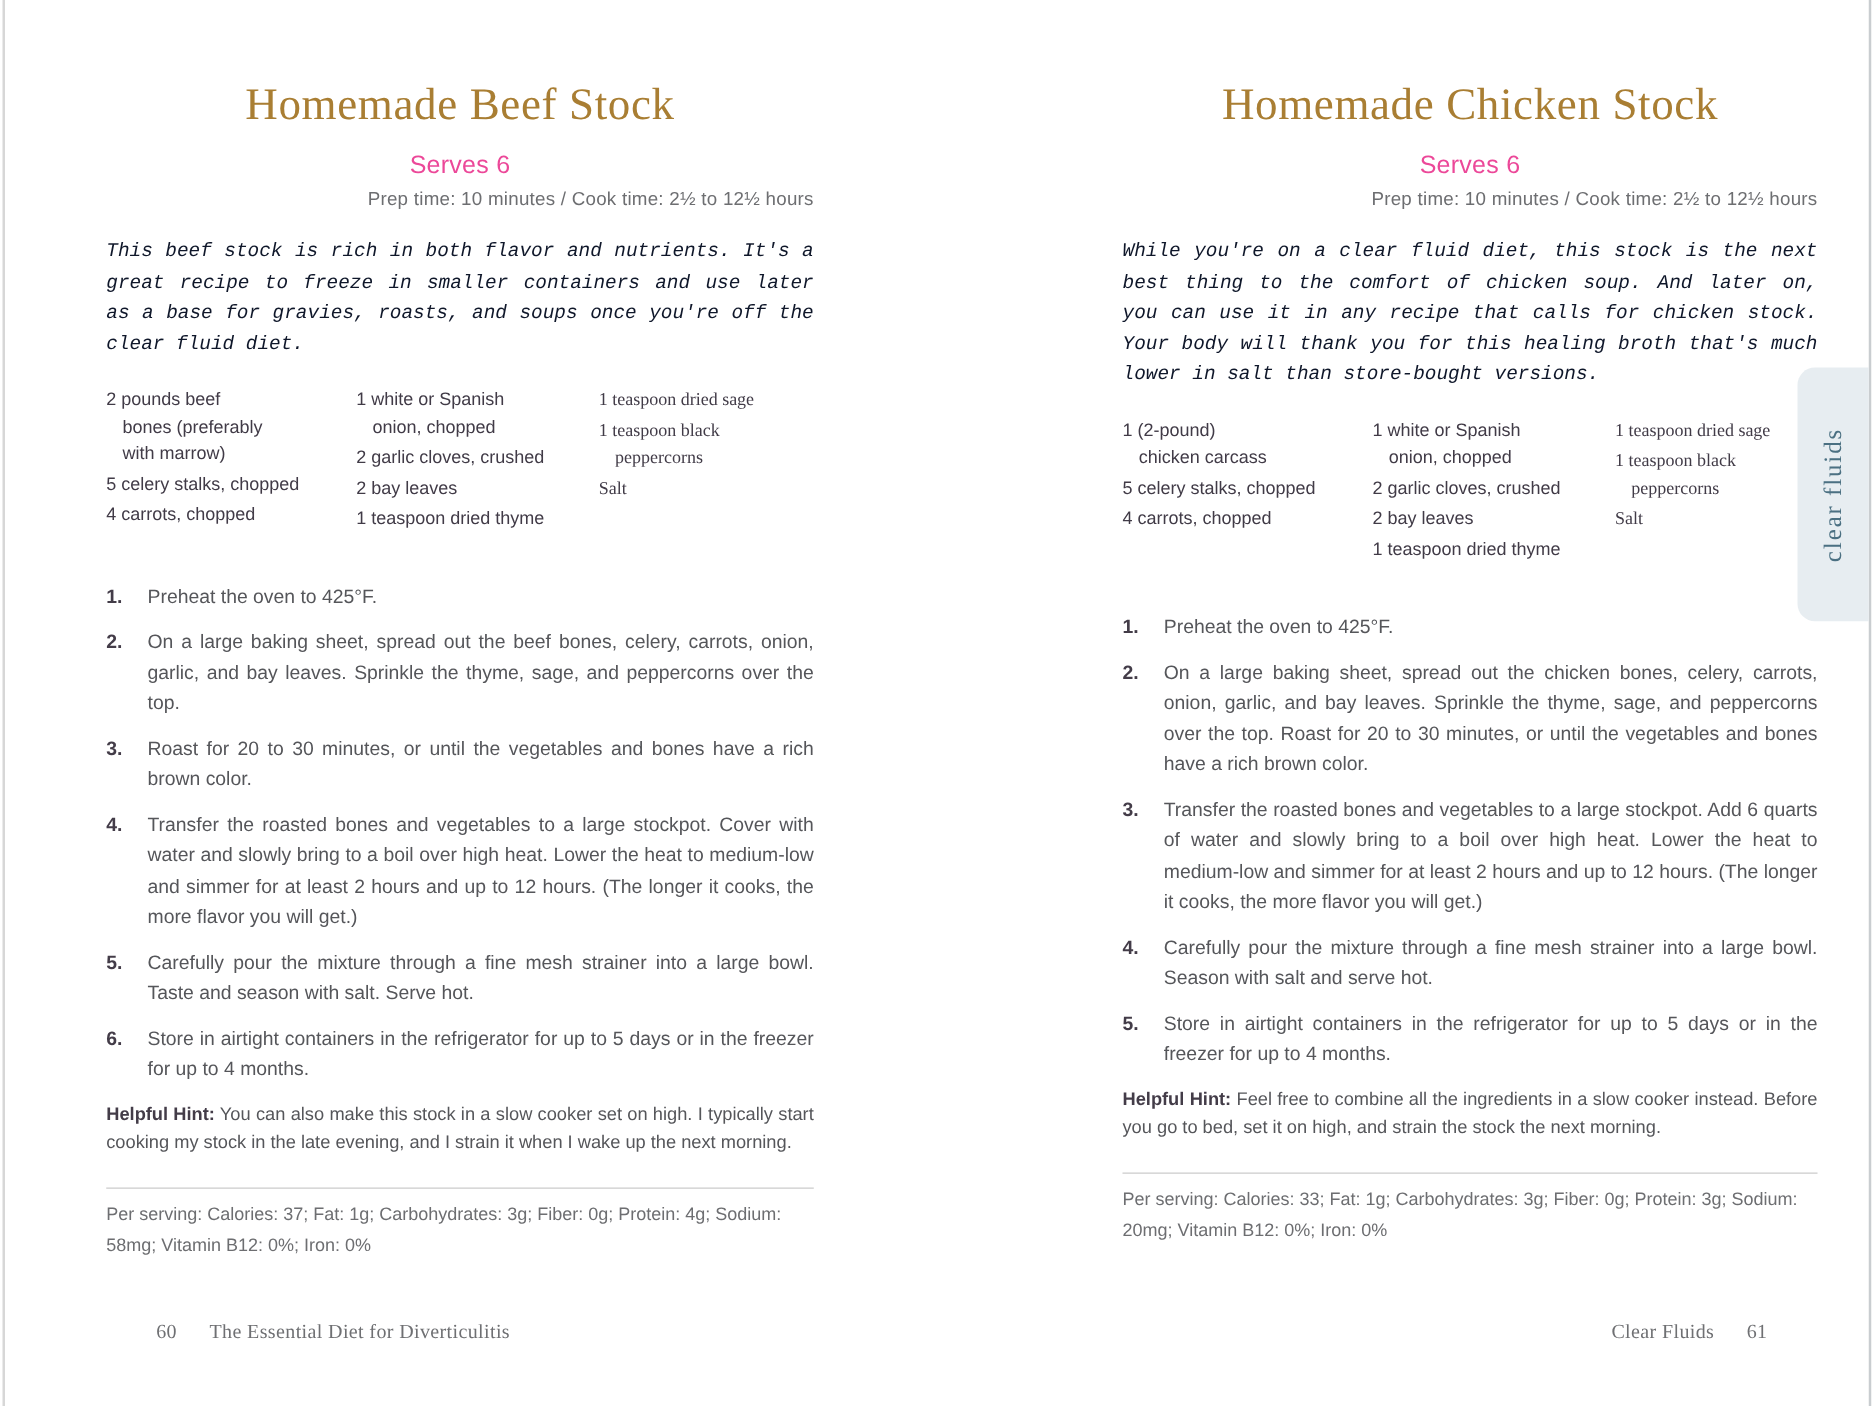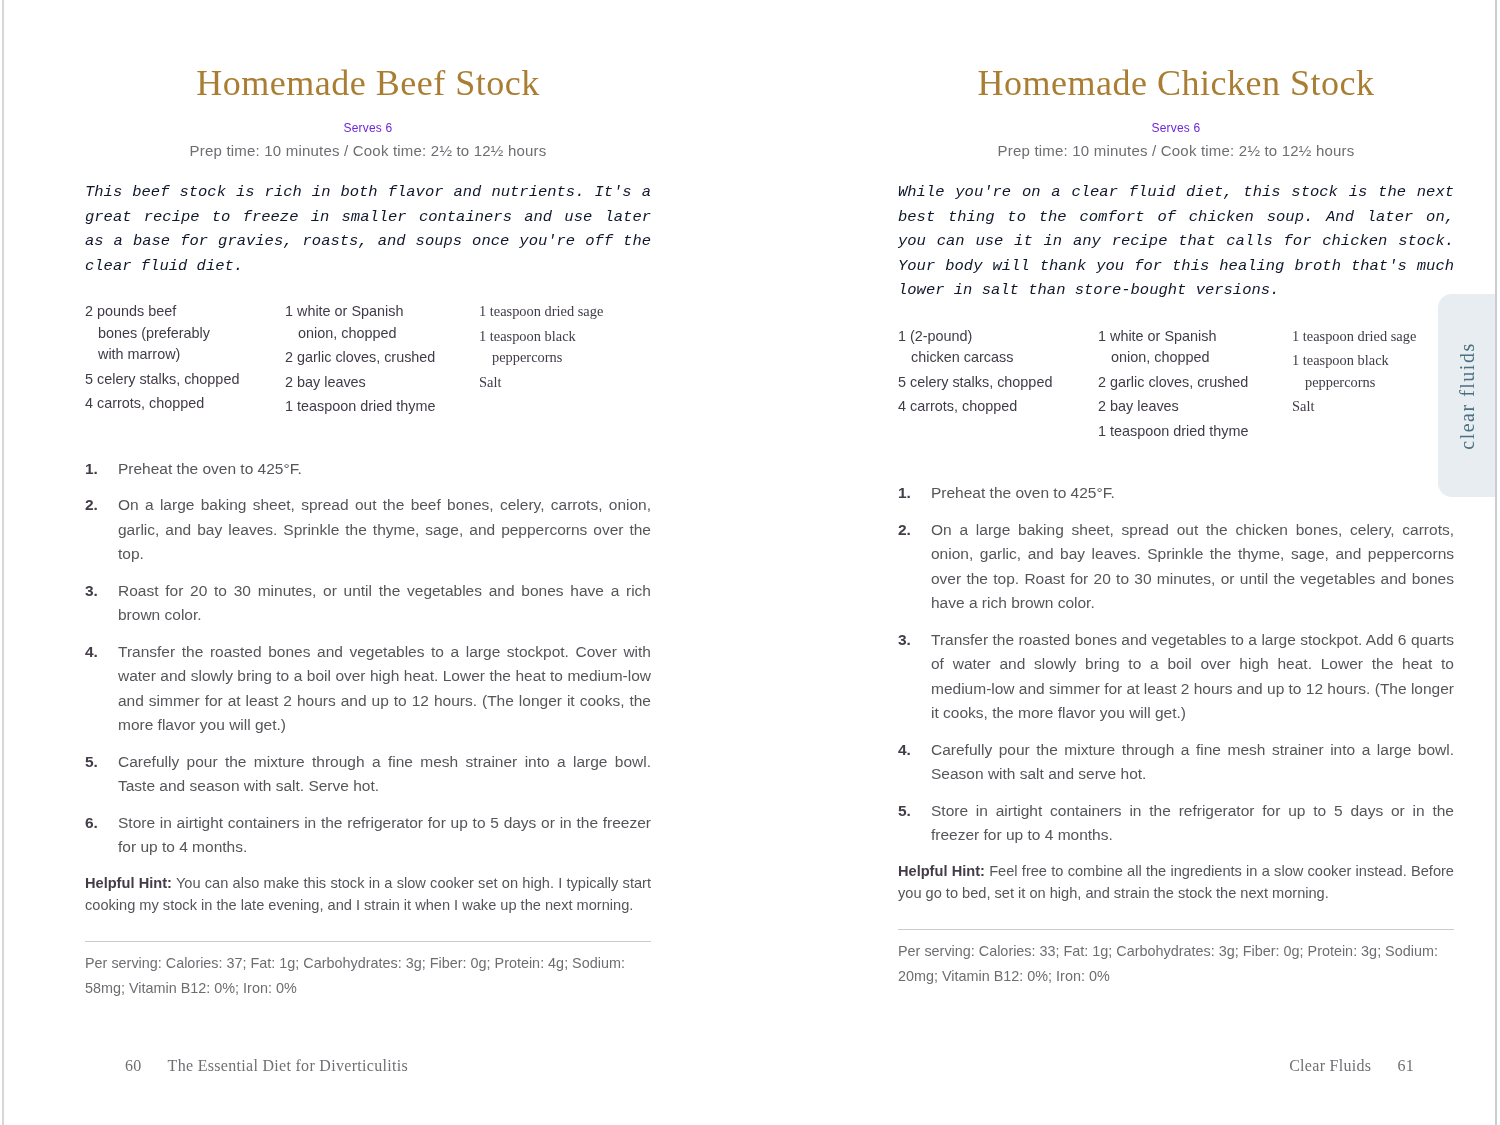--- a/index.html
+++ b/index.html
@@ -8,22 +8,22 @@
   .edge{position:absolute;top:0;height:1125px;width:2px;background:#d7d7d7;}
   .edge.l{left:2px;}
   .edge.r{left:1495px;background:#c9cdd0;}
 
   .page{position:absolute;top:0;}
   .page.leftpg{left:85px;width:566px;}
   .page.rightpg{left:898px;width:556px;}
 
   .recipe-title{font-family:"Liberation Serif",serif;font-weight:normal;font-size:36px;
                 color:#a97e33;text-align:center;margin:62px 0 0;letter-spacing:0.5px;}
-  .serves{margin:17px 0 0;text-align:center;font-size:12px;color:#6d28d9;letter-spacing:0.2px;}
-  .time{margin:7px 0 16px;text-align:center;font-size:15px;color:#6d6e71;letter-spacing:0.2px;}
+  .serves{margin:17px 0 0;text-align:center;font-size:20px;color:#ec4899;letter-spacing:0.2px;}
+  .time{margin:7px 0 16px;text-align:right;font-size:15px;color:#6d6e71;letter-spacing:0.2px;}
   .intro{margin:21px 0 0;font-style:italic;font-size:15.5px;line-height:24.5px;color:#0f172a;
          text-align:justify;font-family:Liberation Mono, monospace;}
 
   .ingredients{margin-top:23px;display:flex;gap:22px;font-size:14.4px;line-height:21.5px;color:#413b47;}
   .ing-col p{margin:0 0 3px;padding-left:13px;text-indent:-13px;white-space:pre-line;}
   .ing-col.c1{width:178px;}
   .ing-col.c2{width:172px;}
   .ing-col.c3{width:158px;font-family:Liberation Serif, serif;}
 
   .steps{margin-top:36px;}

